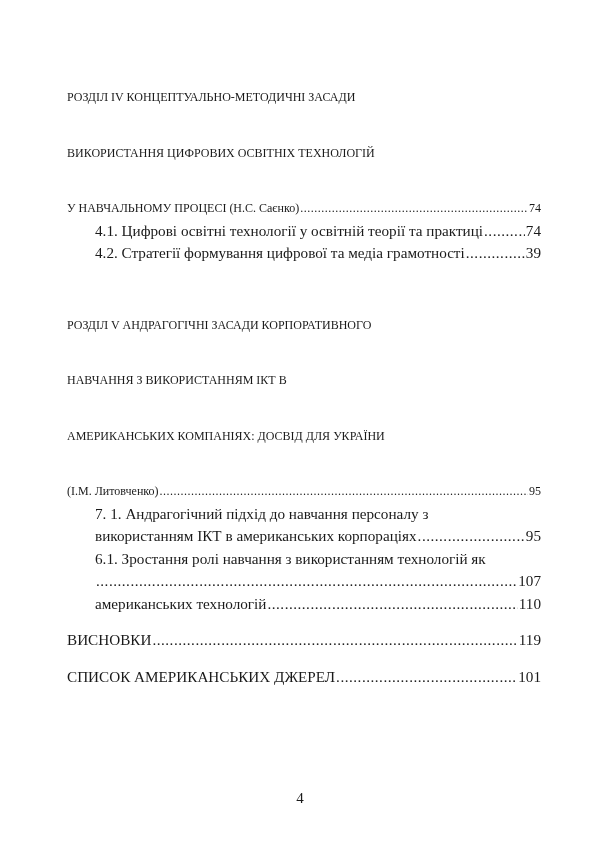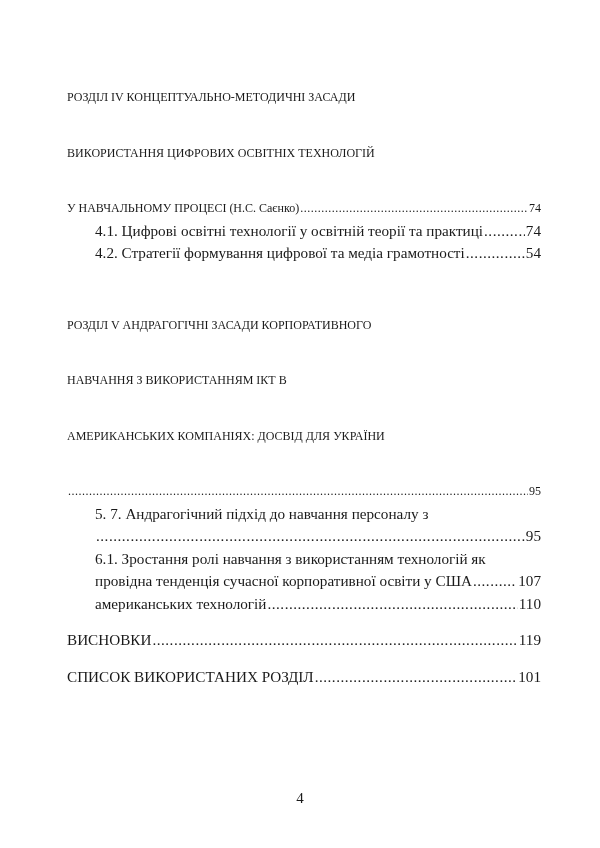--- a/index.html
+++ b/index.html
@@ -34,46 +34,47 @@
         <span class="pg">74</span>
       </div>
       <div class="line indent leader">
         <span class="txt">4.1. Цифрові освітні технології у освітній теорії та практиці</span>
         <span class="dots"></span>
         <span class="pg">74</span>
       </div>
       <div class="line indent leader">
         <span class="txt">4.2. Стратегії формування цифрової та медіа грамотності</span>
         <span class="dots"></span>
-        <span class="pg">54</span>
+        <span class="pg">39</span>
       </div>
     </div>
 
     <div class="gap-sm"></div>
 
     <div>
       <div class="line bold">РОЗДІЛ V АНДРАГОГІЧНІ ЗАСАДИ КОРПОРАТИВНОГО</div>
       <div class="line bold">НАВЧАННЯ З ВИКОРИСТАННЯМ ІКТ В</div>
       <div class="line bold">АМЕРИКАНСЬКИХ КОМПАНІЯХ: ДОСВІД ДЛЯ УКРАЇНИ</div>
       <div class="line bold leader">
+        <span class="txt">(І.М. Литовченко)</span>
         <span class="dots"></span>
         <span class="pg">95</span>
       </div>
 
       <div>
-        <div class="line indent">5. 7. Андрагогічний підхід до навчання персоналу з</div>
+        <div class="line indent">7. 1. Андрагогічний підхід до навчання персоналу з</div>
         <div class="line indent leader">
+          <span class="txt">використанням ІКТ в американських корпораціях</span>
           <span class="dots"></span>
           <span class="pg">95</span>
         </div>
       </div>
       <div>
         <div class="line indent">6.1. Зростання ролі навчання з використанням технологій як</div>
         <div class="line indent leader">
-          <span class="txt">провідна тенденція сучасної корпоративної освіти у США</span>
           <span class="dots"></span>
           <span class="pg">107</span>
         </div>
       </div>
       <div>
         <div class="line indent leader">
           <span class="txt">американських технологій</span>
           <span class="dots"></span>
           <span class="pg">110</span>
         </div>
@@ -82,21 +83,21 @@
 
     <div class="gap-md"></div>
 
     <div class="line leader">
       <span class="txt">ВИСНОВКИ</span>
       <span class="dots"></span>
       <span class="pg">119</span>
     </div>
     <div class="gap-md"></div>
     <div class="line leader">
-      <span class="txt">СПИСОК ВИКОРИСТАНИХ РОЗДІЛ</span>
+      <span class="txt">СПИСОК АМЕРИКАНСЬКИХ ДЖЕРЕЛ</span>
       <span class="dots"></span>
       <span class="pg">101</span>
     </div>
     <div class="gap-md"></div>
   </div>
 
   <div class="page-number">4</div>
 </div>
 
 </body></html>

